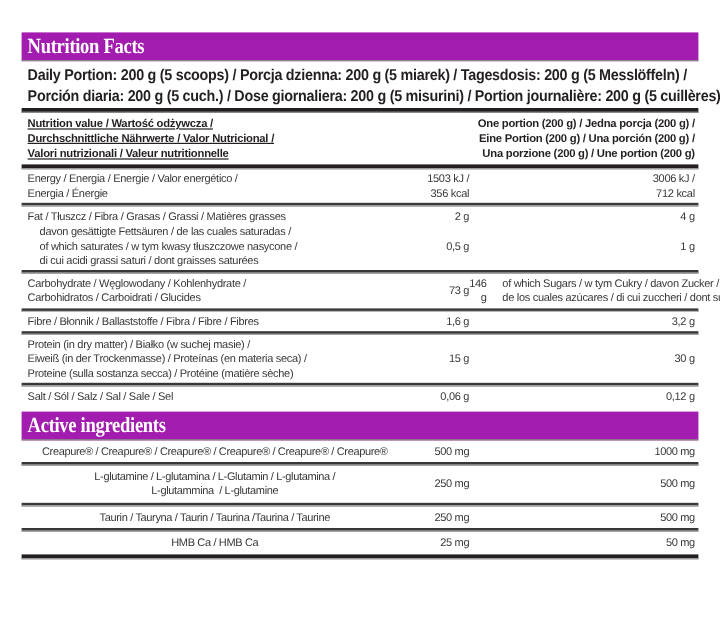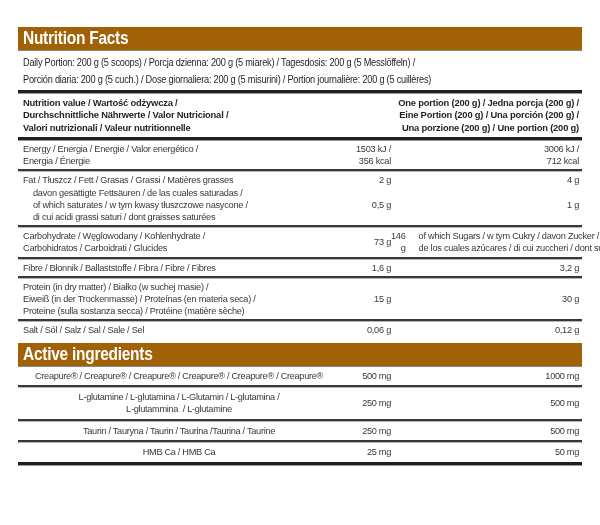--- a/index.html
+++ b/index.html
@@ -15,57 +15,57 @@
     color: #231f20;
     overflow: hidden;
   }
   .label {
     position: absolute;
     left: 18px;
     width: 564px;
     top: 27px;
   }
   .bar {
-    background: #a16207;
+    background: #a21caf;
     color: #ffffff;
     height: 23px;
-    font-family: Liberation Sans, sans-serif;
+    font-family: Liberation Serif, serif;
     font-weight: bold;
     font-size: 18px;
     line-height: 23px;
     padding-left: 5px;
     letter-spacing: -0.3px;
     transform-origin: left center;
     border-bottom: 1px solid #8a8a8a;
   }
   .bar span { display: inline-block; transform: scaleX(0.86); transform-origin: left center; }
   .subtitle {
-    font-weight: normal;
-    font-size: 10px;
+    font-weight: bold;
+    font-size: 13px;
     line-height: 17px;
     padding: 3px 0 2px 5px;
     letter-spacing: -0.25px;
     color: #231f20;
     white-space: nowrap;
   }
   .subtitle div { transform: scaleX(0.92); transform-origin: left center; }
   .thick {
     height: 3px;
     background: #231f20;
     border-bottom: 1px solid #9a9a9a;
   }
   .head-row {
     display: flex;
     font-weight: bold;
     font-size: 9.4px;
     line-height: 12.3px;
     padding: 3px 0 3px 5px;
     letter-spacing: -0.2px;
   }
-  .head-row .c1 { width: 262px; }
+  .head-row .c1 { width: 262px; text-decoration: underline; }
   .head-row .c2 { width: 106px; text-align: right; }
   .head-row .c3 { flex: 1; text-align: right; padding-right: 3px; }
   .row {
     display: flex;
     align-items: center;
     font-size: 9.2px;
     line-height: 12.2px;
     padding: 2px 0 2px 5px;
     letter-spacing: -0.25px;
     color: #3a3738;
@@ -145,21 +145,21 @@
     <div class="c3">
       <div>3006 kJ /</div>
       <div>712 kcal</div>
     </div>
   </div>
 
   <div class="divider"></div>
 
   <div class="row" style="flex-direction:column;align-items:stretch;padding-left:5px;">
     <div class="pair">
-      <div class="c1">Fat / Tłuszcz / Fett / Grasas / Grassi / Matières grasses</div>
+      <div class="c1">Fat / Tłuszcz / Fibra / Grasas / Grassi / Matières grasses</div>
       <div class="c2">2 g</div>
       <div class="c3">4 g</div>
     </div>
     <div class="pair">
       <div class="c1 indent">
         <div>davon gesättigte Fettsäuren / de las cuales saturadas /</div>
         <div>of which saturates / w tym kwasy tłuszczowe nasycone /</div>
         <div>di cui acidi grassi saturi / dont graisses saturées</div>
       </div>
       <div class="c2" style="margin-left:-10px;">0,5 g</div>

